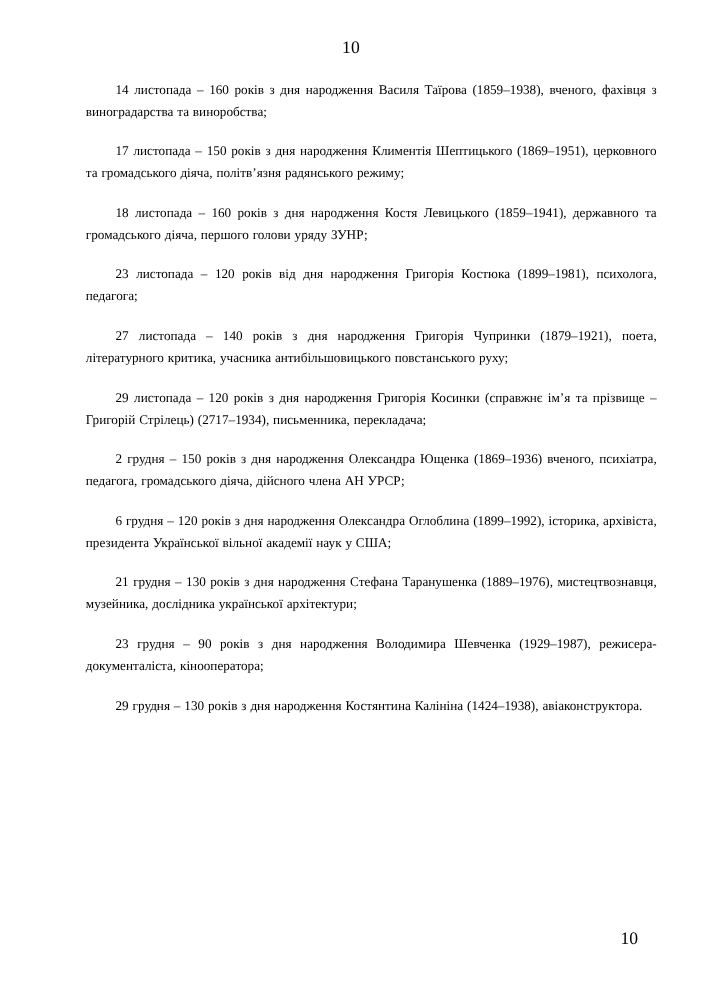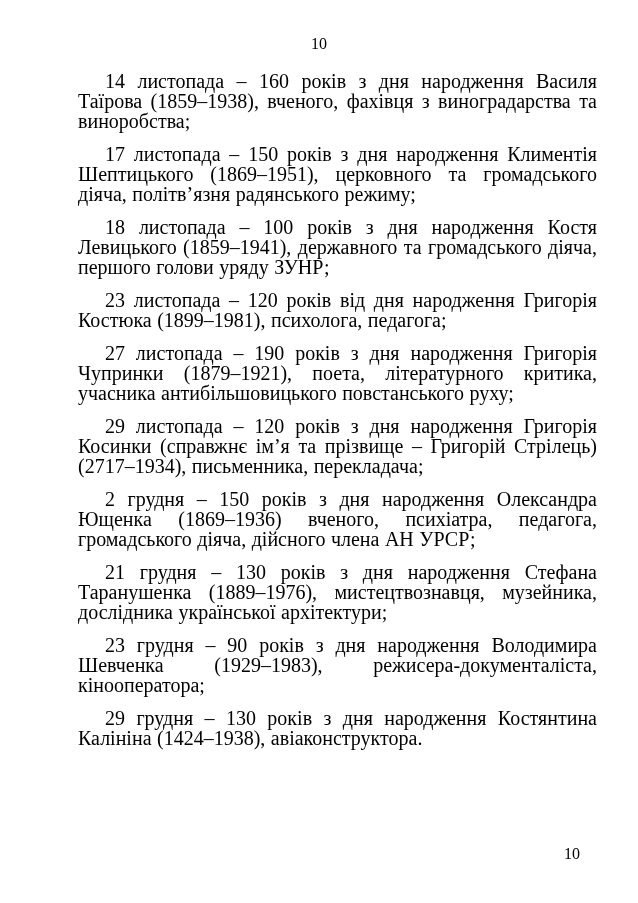--- a/index.html
+++ b/index.html
@@ -20,22 +20,22 @@
   .page-number-top {
     padding-top: 34px;
     text-align: center;
     font-size: 16px;
     line-height: 20px;
   }
   .content {
     margin: 17px 41px 0 78px; 
   }
   .entry {
-    margin: 4px 0 13px 0;
-    font-size: 20px;
+    margin: 16px 0 13px 0;
+    font-size: 12px;
     line-height: 20px;
     text-align: justify;
     text-indent: 27px;
     word-spacing: 0.5px;
   }
   .page-number-bottom {
     position: absolute;
     top: 844px;
     right: 58px;
     font-size: 16px;
@@ -46,25 +46,26 @@
 </head>
 <body>
 
 <div class="page">
 
   <div class="page-number-top">10</div>
 
   <div class="content">
     <p class="entry">14 листопада – 160 років з дня народження Василя Таїрова (1859–1938), вченого, фахівця з виноградарства та виноробства;</p>
     <p class="entry">17 листопада – 150 років з дня народження Климентія Шептицького (1869–1951), церковного та громадського діяча, політв’язня радянського режиму;</p>
-    <p class="entry">18 листопада – 100 років з дня народження Костя Левицького (1859–1941), державного та громадського діяча, першого голови уряду ЗУНР;</p>
+    <p class="entry">18 листопада – 160 років з дня народження Костя Левицького (1859–1941), державного та громадського діяча, першого голови уряду ЗУНР;</p>
     <p class="entry">23 листопада – 120 років від дня народження Григорія Костюка (1899–1981), психолога, педагога;</p>
-    <p class="entry">27 листопада – 190 років з дня народження Григорія Чупринки (1879–1921), поета, літературного критика, учасника антибільшовицького повстанського руху;</p>
+    <p class="entry">27 листопада – 140 років з дня народження Григорія Чупринки (1879–1921), поета, літературного критика, учасника антибільшовицького повстанського руху;</p>
     <p class="entry">29 листопада – 120 років з дня народження Григорія Косинки (справжнє ім’я та прізвище – Григорій Стрілець) (2717–1934), письменника, перекладача;</p>
     <p class="entry">2 грудня – 150 років з дня народження Олександра Ющенка (1869–1936) вченого, психіатра, педагога, громадського діяча, дійсного члена АН УРСР;</p>
+    <p class="entry">6 грудня – 120 років з дня народження Олександра Оглоблина (1899–1992), історика, архівіста, президента Української вільної академії наук у США;</p>
     <p class="entry">21 грудня – 130 років з дня народження Стефана Таранушенка (1889–1976), мистецтвознавця, музейника, дослідника української архітектури;</p>
-    <p class="entry">23 грудня – 90 років з дня народження Володимира Шевченка (1929–1983), режисера-документаліста, кінооператора;</p>
+    <p class="entry">23 грудня – 90 років з дня народження Володимира Шевченка (1929–1987), режисера-документаліста, кінооператора;</p>
     <p class="entry">29 грудня – 130 років з дня народження Костянтина Калініна (1424–1938), авіаконструктора.</p>
   </div>
 
   <div class="page-number-bottom">10</div>
 
 </div>
 
 </body></html>

